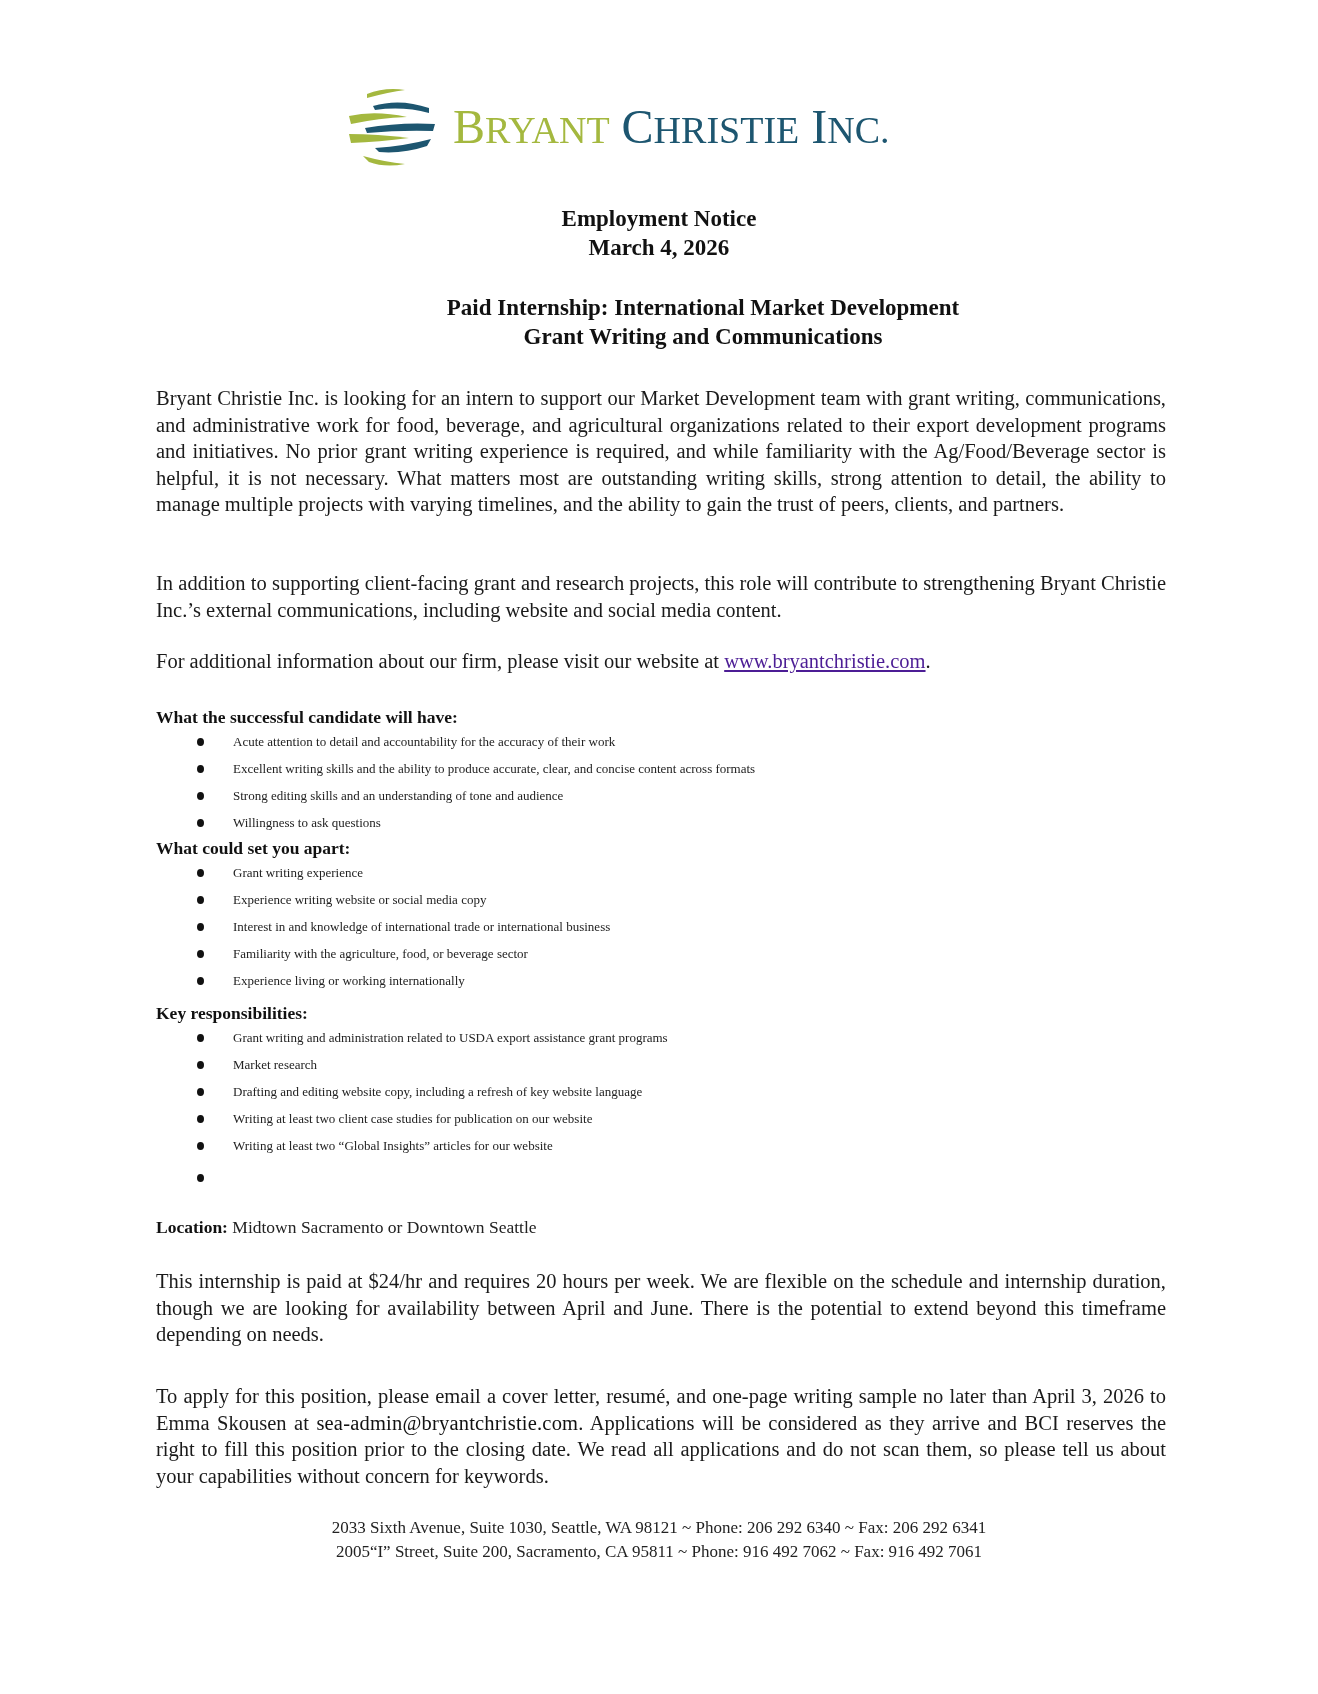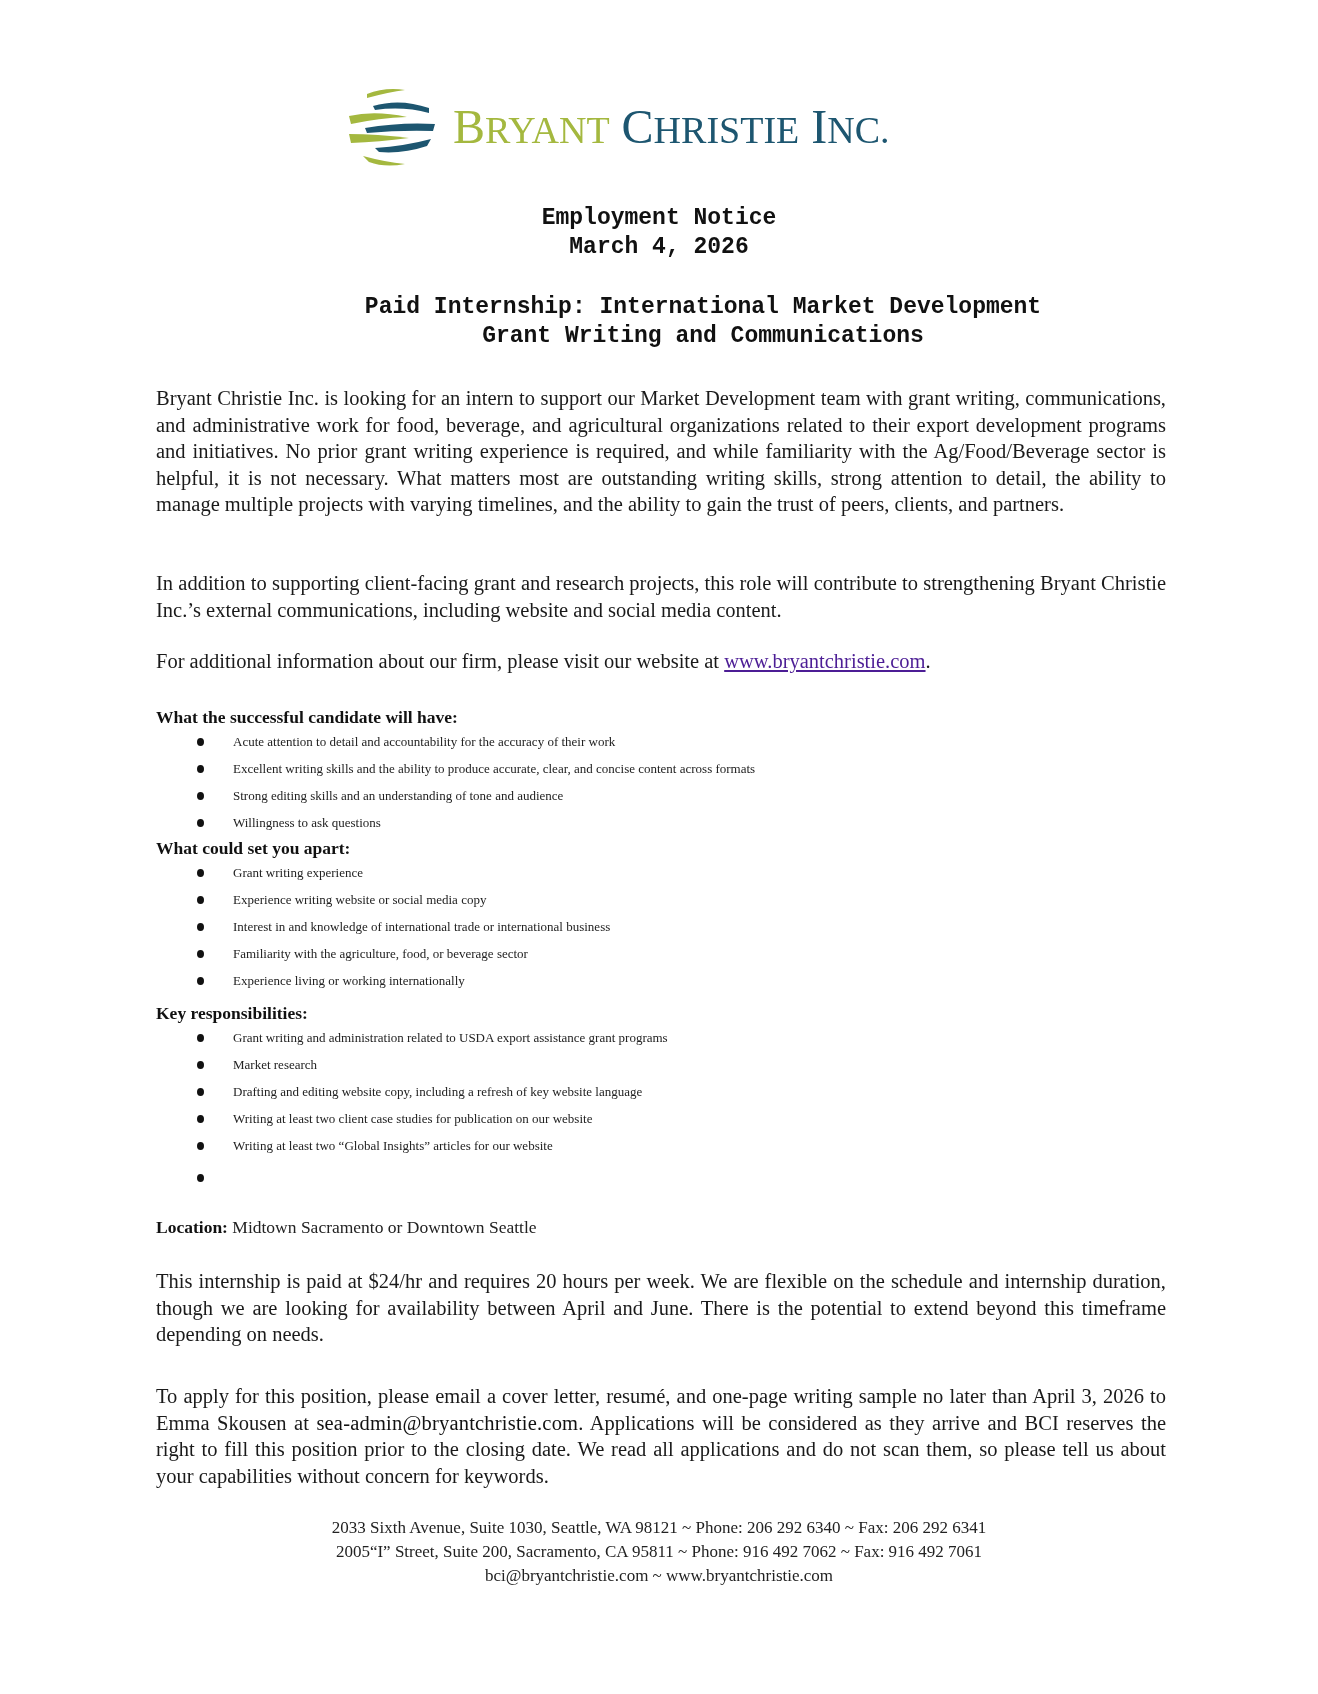--- a/index.html
+++ b/index.html
@@ -9,21 +9,21 @@
     
     .logo { position: absolute; left: 345px; top: 84px; display: flex; align-items: center; }
     .logo-mark { width: 92px; height: 86px; }
     .logo-text { margin-left: 16px; font-family: "Liberation Serif", "DejaVu Serif", serif; font-size: 48px; letter-spacing: 0px; line-height: 1; white-space: nowrap; }
     .logo-text .w1 { color: #a4b83f; }
     .logo-text .w2 { color: #1d5670; }
     .logo-text .big { font-size: 48px; }
     .logo-text .small { font-size: 38px; }
 
     
-    .center { position: absolute; left: 0; width: 1318px; text-align: center; font-family: Liberation Mono, monospace; }
+    .center { position: absolute; left: 0; width: 1318px; text-align: center; font-family: Liberation Serif, serif; }
     .h-notice { top: 204px; font-size: 23px; font-weight: bold; line-height: 29px; }
     .h-title { top: 293px; font-size: 23px; font-weight: bold; line-height: 29px; margin-left: 44px; }
 
     
     .body-block { position: absolute; left: 156px; width: 1010px; font-family: "Liberation Serif", "DejaVu Serif", serif; font-size: 20.5px; line-height: 26.5px; text-align: justify; color: #1a1a1a; }
     .p1 { top: 385px; }
     .p2 { top: 570px; }
     .p3 { top: 648px; }
     .link { color: #4c1d95; text-decoration: underline; }
 
@@ -115,16 +115,15 @@
 
   <div class="loc"><b>Location:</b><span> Midtown Sacramento or Downtown Seattle</span></div>
 
   <div class="body-block p4">This internship is paid at $24/hr and requires 20 hours per week.  We are flexible on the schedule and internship duration, though we are looking for availability between April and June. There is the potential to extend beyond this timeframe depending on needs.</div>
 
   <div class="body-block p5"><span>To apply for this position, please email a cover letter, resumé, and one-page writing sample no later than April 3, 2026 to Emma Skousen at </span><span class="email">sea-admin@bryantchristie.com</span><span>. Applications will be considered as they arrive and BCI reserves the right to fill this position prior to the closing date.  We read all applications and do not scan them, so please tell us about your capabilities without concern for keywords.</span></div>
 
   <div class="footer">
     <div>2033 Sixth Avenue, Suite 1030, Seattle, WA 98121 ~ Phone: 206 292 6340 ~ Fax: 206 292 6341</div>
     <div>2005“I” Street, Suite 200, Sacramento, CA 95811 ~ Phone: 916 492 7062 ~ Fax: 916 492 7061</div>
-    <div>bci@bryantchristie.com ~ www.bryantchristie.com</div>
   </div>
 
 </div>
 
 </body></html>

